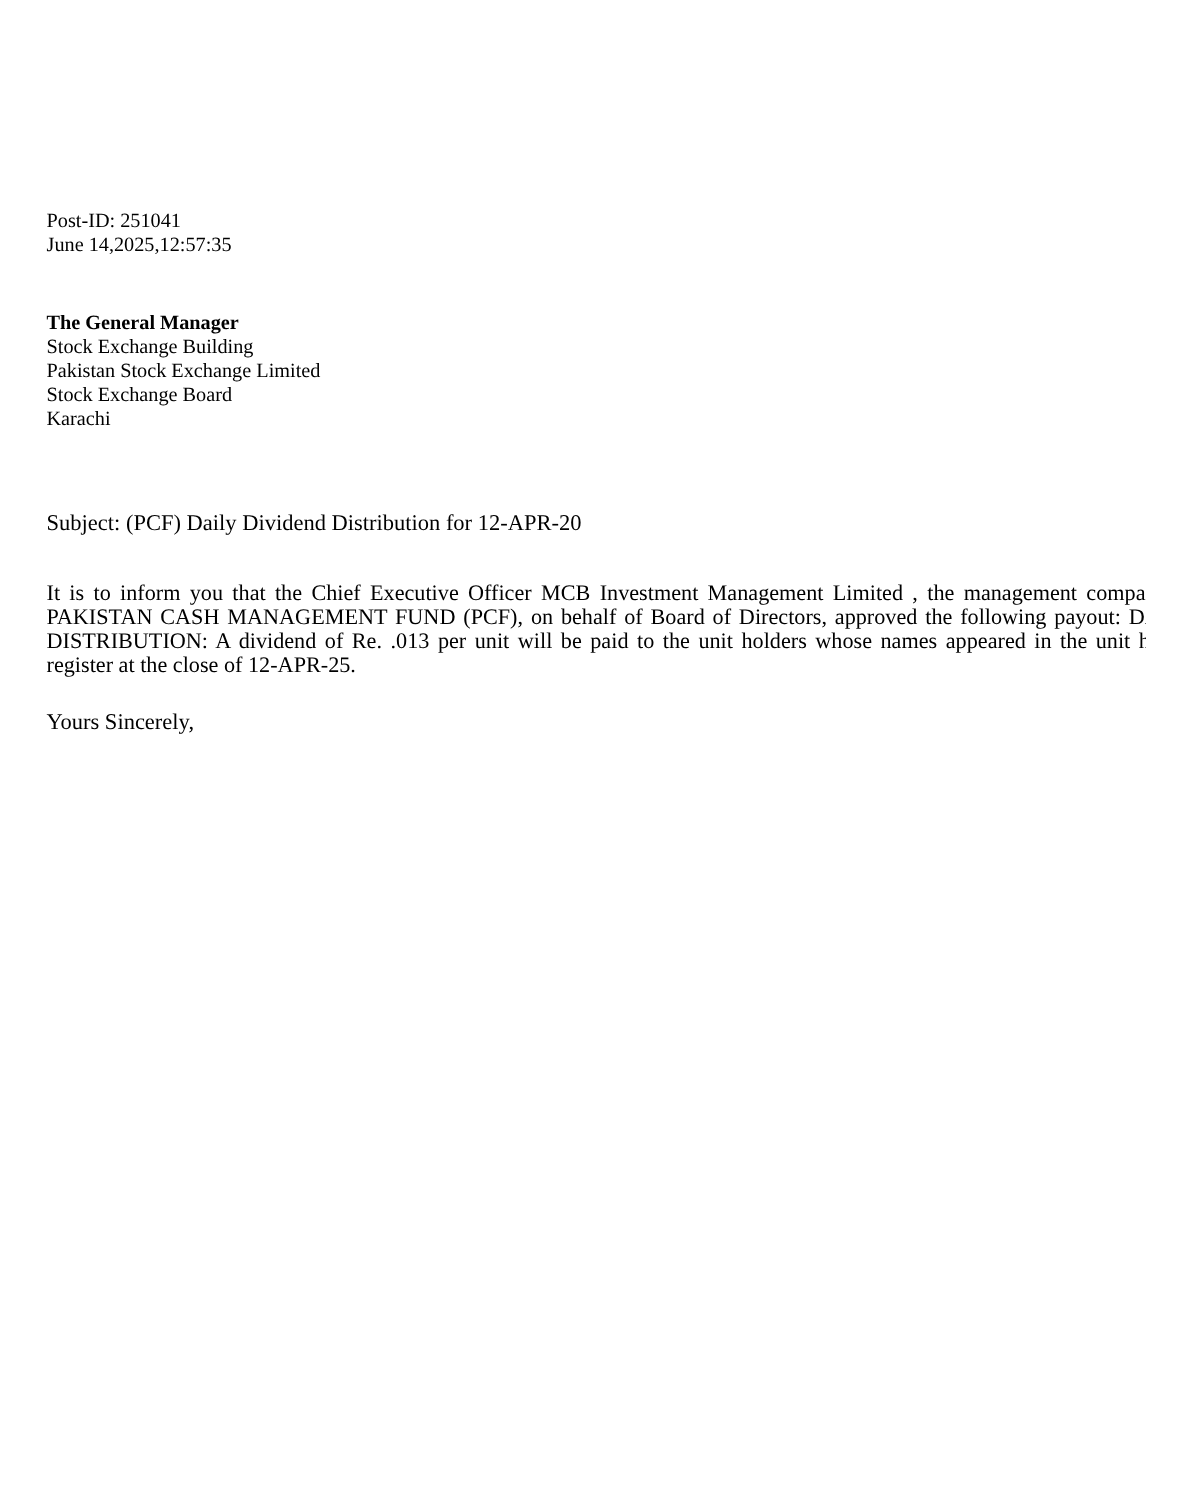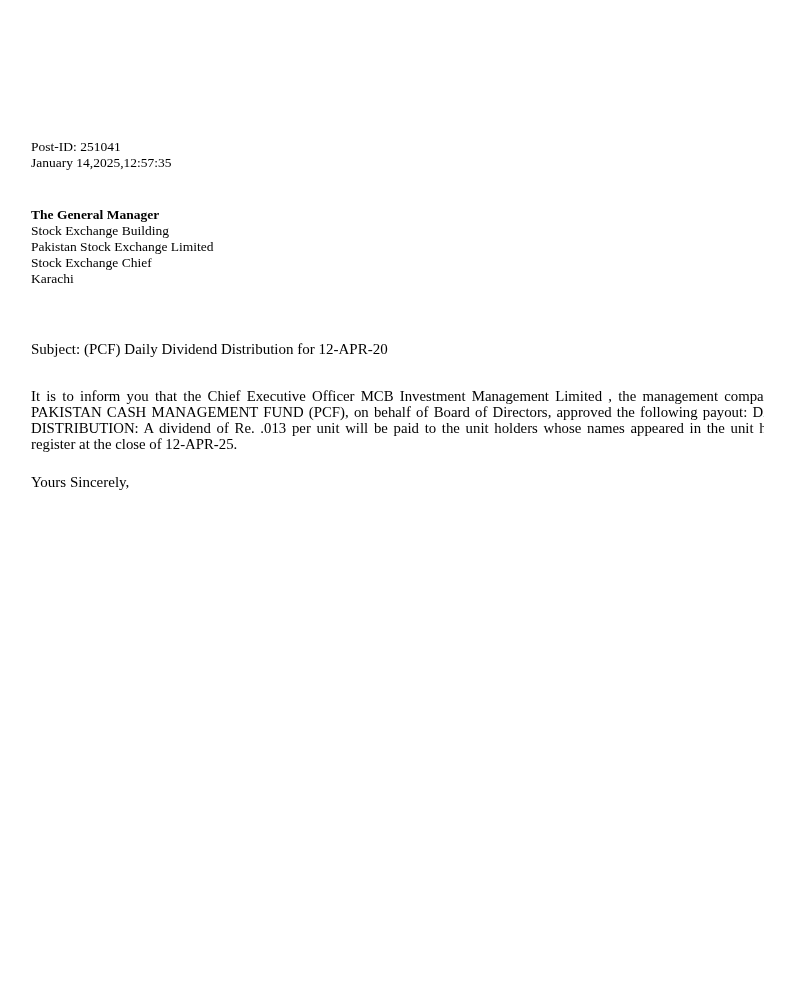--- a/index.html
+++ b/index.html
@@ -62,28 +62,28 @@
   }
 </style>
 </head>
 <body>
 
 <div class="page">
   <div class="content">
 
     <div class="meta-block">
       <div>Post-ID: 251041</div>
-      <div>January 14,2025,12:57:35</div>
+      <div>June 14,2025,12:57:35</div>
     </div>
 
     <div class="recipient-block">
       <div class="recipient-title">The General Manager</div>
       <div>Stock Exchange Building</div>
       <div>Pakistan Stock Exchange Limited</div>
-      <div>Stock Exchange Chief</div>
+      <div>Stock Exchange Board</div>
       <div>Karachi</div>
     </div>
 
     <div class="subject-line">
       <span class="subject-label">Subject:</span><span> (PCF) Daily Dividend Distribution for 12-APR-20</span>
     </div>
 
 
     <div class="body-paragraph">It is to inform you that the Chief Executive Officer MCB Investment Management Limited , the management company of PAKISTAN CASH MANAGEMENT FUND (PCF), on behalf of Board of Directors, approved the following payout: DAILY DISTRIBUTION: A dividend of Re. .013 per unit will be paid to the unit holders whose names appeared in the unit holder register at the  close of 12-APR-25.</div>
 

